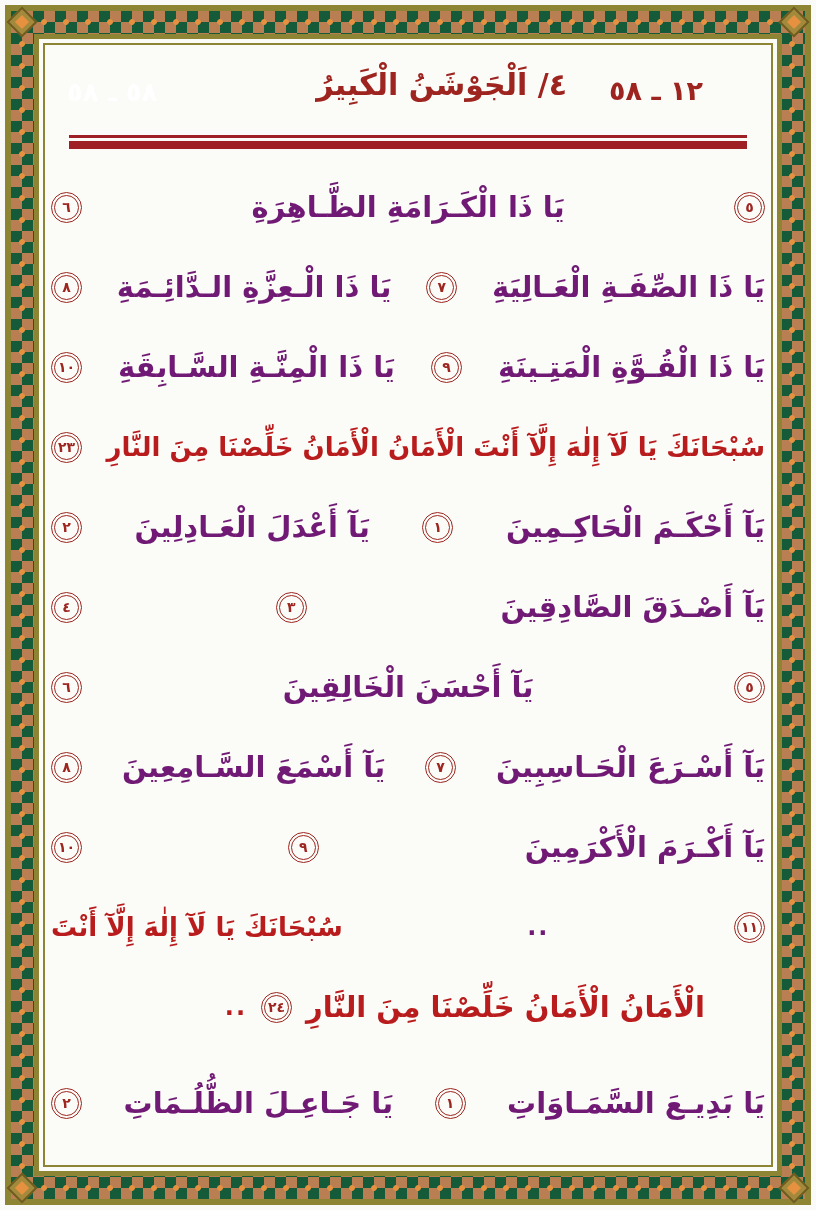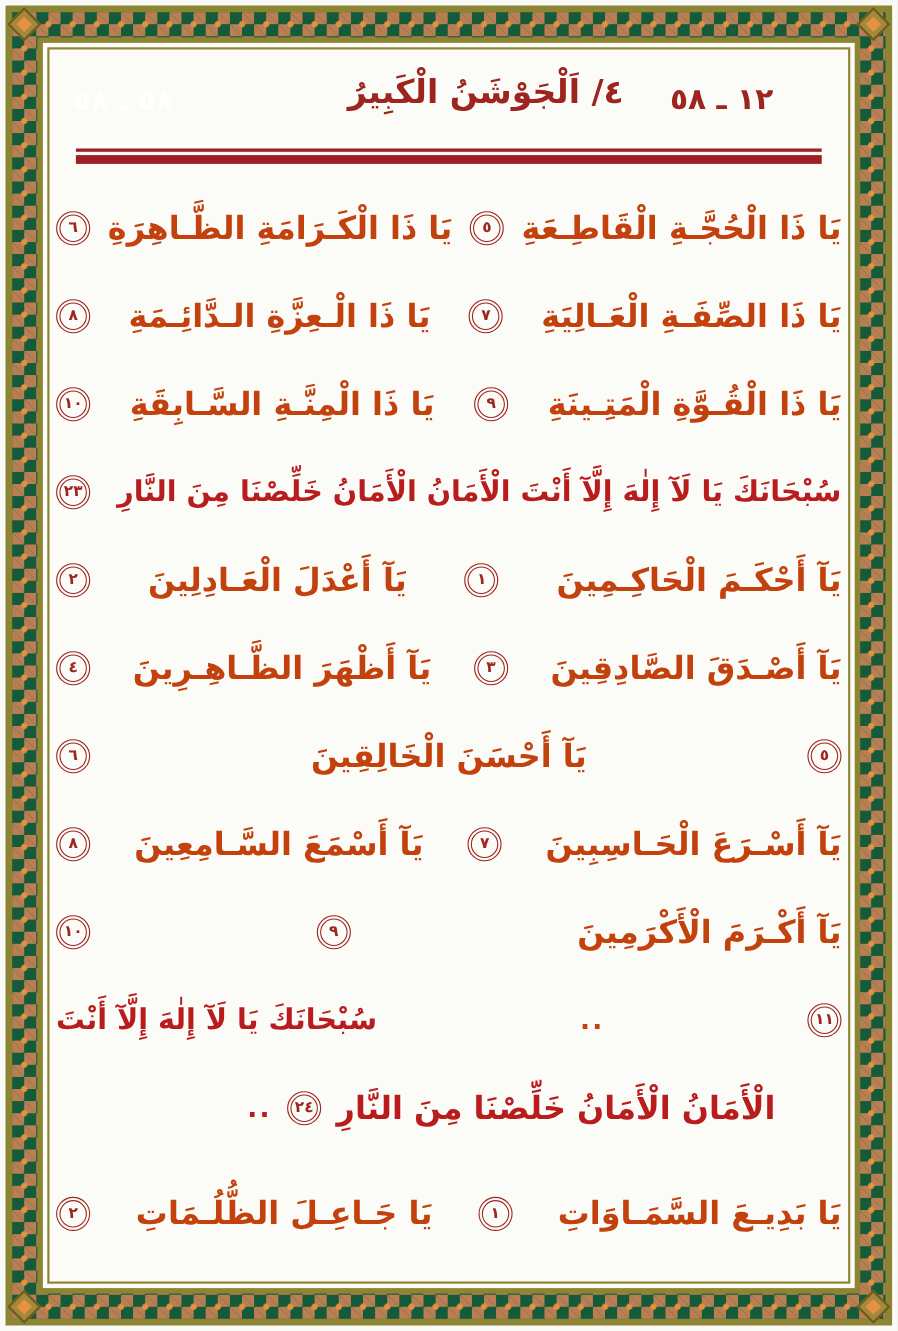--- a/index.html
+++ b/index.html
@@ -40,21 +40,21 @@
 
   
   .lines { position:absolute; top:122px; left:6px; right:6px; }
   .line {
     height:80px; display:flex; direction:rtl; align-items:center;
     justify-content:space-between; white-space:nowrap;
     font-weight:bold; font-size:29px; color:#0b0b0b;
   }
   .sz-sm { font-size:26px; }
   .t-red   { color:#b91c1c; }
-  .t-black { color:#c2410c; }
+  .t-black { color:#701a75; }
   .seg { flex:0 1 auto; }
   .marker {
     flex:0 0 auto; width:31px; height:31px; box-sizing:border-box;
     border:4px double #9d2620; border-radius:50%;
     display:inline-flex; align-items:center; justify-content:center;
     color:#9d2620; font-size:14px; font-weight:bold; line-height:1;
   }
   .dots { font-size:24px; letter-spacing:2px; }
   .cont { justify-content:flex-start; column-gap:14px; padding-right:60px; }
   .gap { height:16px; }
@@ -80,21 +80,20 @@
     <div class="hdr-right">١٢ ـ ٥٨</div>
 
     <div class="rule">
       <div class="rule-thin"></div>
       <div class="rule-thick"></div>
     </div>
 
     <div class="lines">
 
       <div class="line">
-        <span class="seg t-black">يَا ذَا الْحُجَّـةِ الْقَاطِـعَةِ</span>
         <span class="marker">٥</span>
         <span class="seg t-black">يَا ذَا الْكَـرَامَةِ الظَّـاهِرَةِ</span>
         <span class="marker">٦</span>
       </div>
 
       <div class="line">
         <span class="seg t-black">يَا ذَا الصِّفَـةِ الْعَـالِيَةِ</span>
         <span class="marker">٧</span>
         <span class="seg t-black">يَا ذَا الْـعِزَّةِ الـدَّائِـمَةِ</span>
         <span class="marker">٨</span>
@@ -115,21 +114,20 @@
       <div class="line">
         <span class="seg t-black">يَآ أَحْكَـمَ الْحَاكِـمِينَ</span>
         <span class="marker">١</span>
         <span class="seg t-black">يَآ أَعْدَلَ الْعَـادِلِينَ</span>
         <span class="marker">٢</span>
       </div>
 
       <div class="line">
         <span class="seg t-black">يَآ أَصْـدَقَ الصَّادِقِينَ</span>
         <span class="marker">٣</span>
-        <span class="seg t-black">يَآ أَظْهَرَ الظَّـاهِـرِينَ</span>
         <span class="marker">٤</span>
       </div>
 
       <div class="line">
         <span class="marker">٥</span>
         <span class="seg t-black">يَآ أَحْسَنَ الْخَالِقِينَ</span>
         <span class="marker">٦</span>
       </div>
 
       <div class="line">

